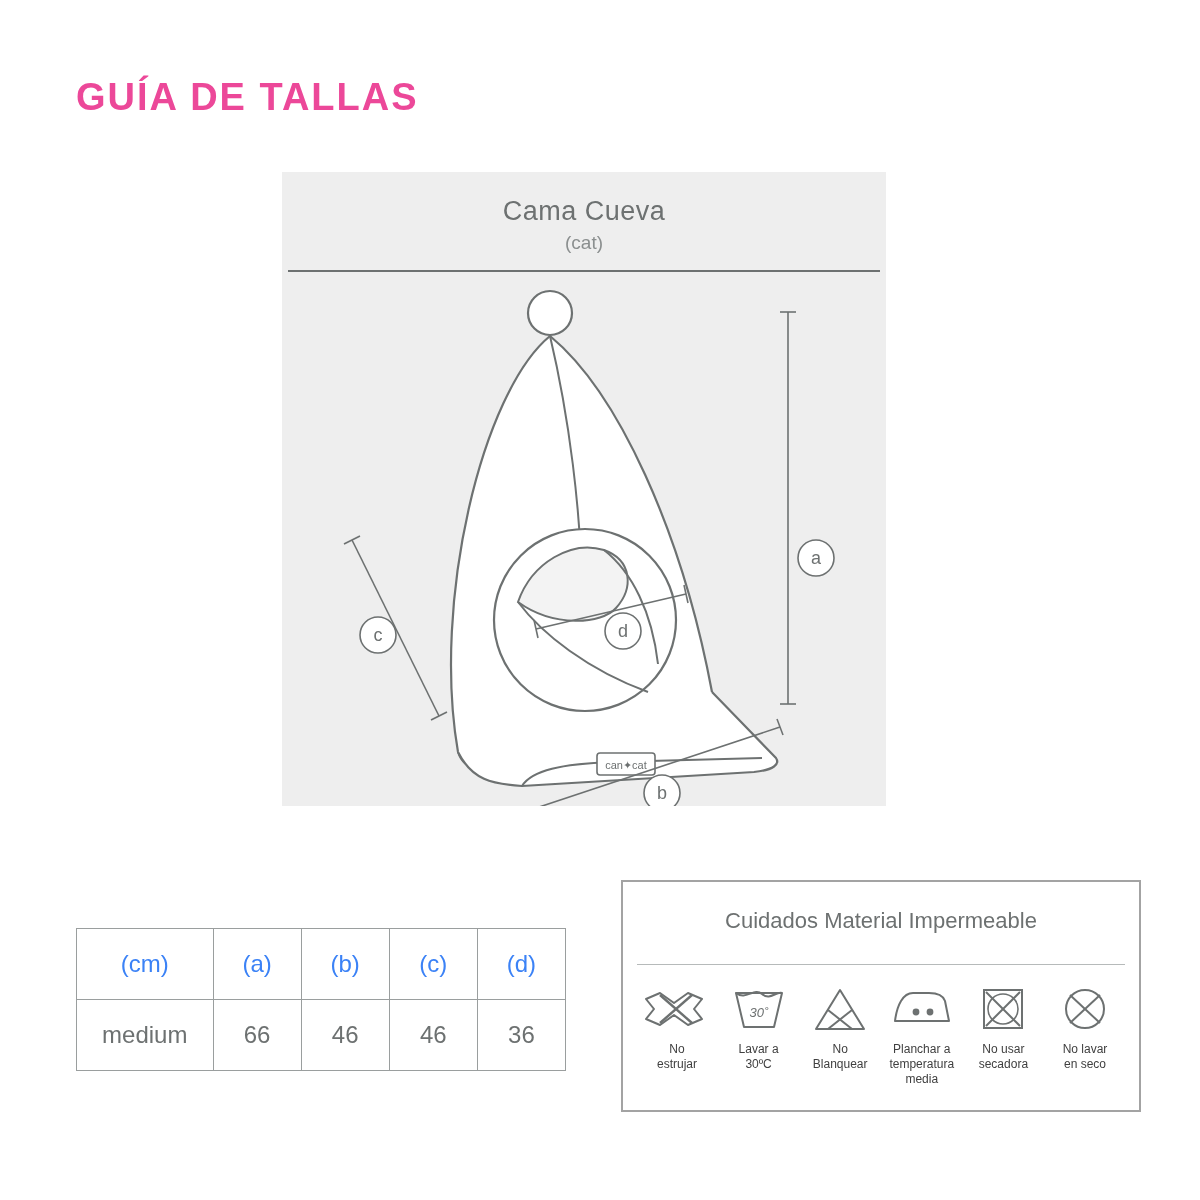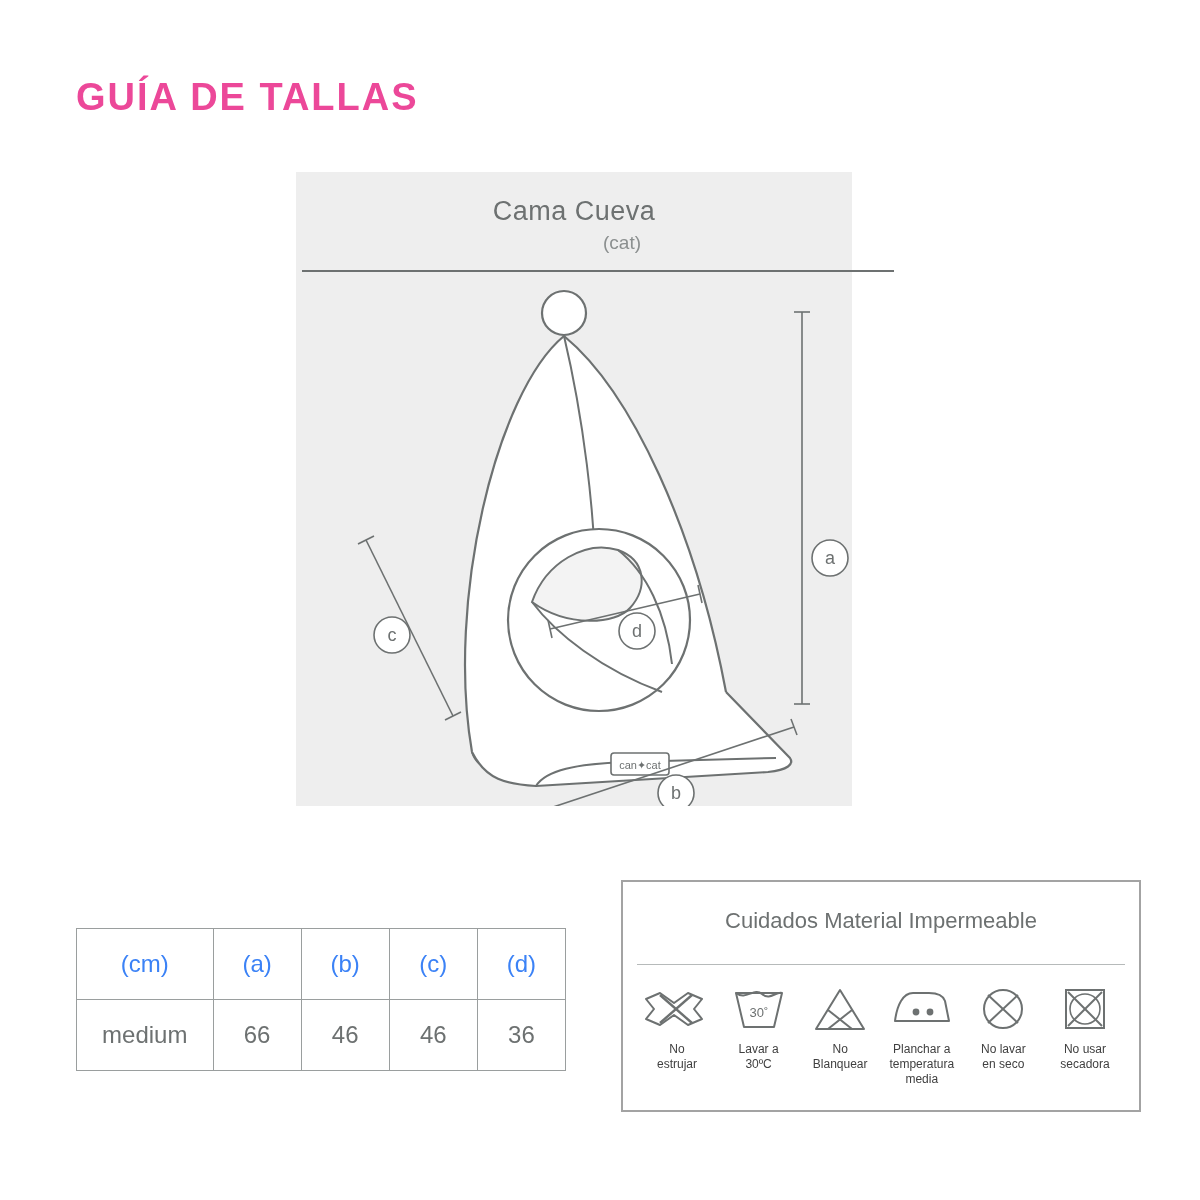--- a/index.html
+++ b/index.html
@@ -21,23 +21,23 @@
     top: 76px;
     font-size: 38px;
     font-weight: bold;
     letter-spacing: 2px;
     color: #ec4899;
   }
 
   
   .product-panel {
     position: absolute;
-    left: 296px;
+    left: 282px;
     top: 172px;
-    width: 556px;
+    width: 604px;
     height: 634px;
     background: #eeeeee;
   }
   .product-title {
     position: absolute;
     left: 0;
     top: 24px;
     width: 100%;
     text-align: center;
     font-size: 27px;
@@ -45,21 +45,20 @@
     letter-spacing: 0.5px;
   }
   .product-subtitle {
     position: absolute;
     left: 0;
     top: 60px;
     width: 100%;
     text-align: center;
     font-size: 19px;
     color: #8b8f8f;
-    padding-left: 48px;
   }
   .panel-rule {
     position: absolute;
     left: 6px;
     top: 98px;
     width: 592px;
     height: 2px;
     background: #6d7171;
   }
   .illustration {
@@ -135,20 +134,21 @@
     width: 80px;
     display: flex;
     flex-direction: column;
     align-items: center;
   }
   .care-item .glyph {
     height: 58px;
     display: flex;
     align-items: center;
     justify-content: flex-start;
+    font-style: italic;
   }
   .care-item .cap {
     margin-top: 4px;
     font-size: 12px;
     line-height: 1.25;
     text-align: center;
     color: #404040;
     white-space: pre-line;
   }
 </style>
@@ -292,36 +292,36 @@
         </svg>
       </div>
       <div class="cap">Planchar a
 temperatura
 media</div>
     </div>
 
     <div class="care-item">
       <div class="glyph">
         <svg width="52" height="48" viewBox="0 0 52 48">
-          <circle cx="26" cy="24" r="19" fill="none" stroke="#6d7171" stroke-width="2"></circle>
-          <line x1="11" y1="10" x2="41" y2="38" stroke="#6d7171" stroke-width="2"></line>
-          <line x1="41" y1="10" x2="11" y2="38" stroke="#6d7171" stroke-width="2"></line>
-        </svg>
-      </div>
-      <div class="cap">No lavar
-en seco</div>
-    </div>
-
-    <div class="care-item">
-      <div class="glyph">
-        <svg width="52" height="48" viewBox="0 0 52 48">
           <rect x="7" y="5" width="38" height="38" fill="none" stroke="#6d7171" stroke-width="2"></rect>
           <circle cx="26" cy="24" r="15" fill="none" stroke="#6d7171" stroke-width="1.6"></circle>
           <line x1="9" y1="7" x2="43" y2="41" stroke="#6d7171" stroke-width="2"></line>
           <line x1="43" y1="7" x2="9" y2="41" stroke="#6d7171" stroke-width="2"></line>
         </svg>
       </div>
       <div class="cap">No usar
 secadora</div>
     </div>
 
+    <div class="care-item">
+      <div class="glyph">
+        <svg width="52" height="48" viewBox="0 0 52 48">
+          <circle cx="26" cy="24" r="19" fill="none" stroke="#6d7171" stroke-width="2"></circle>
+          <line x1="11" y1="10" x2="41" y2="38" stroke="#6d7171" stroke-width="2"></line>
+          <line x1="41" y1="10" x2="11" y2="38" stroke="#6d7171" stroke-width="2"></line>
+        </svg>
+      </div>
+      <div class="cap">No lavar
+en seco</div>
+    </div>
+
   </div>
 </div>
 
 </body></html>

